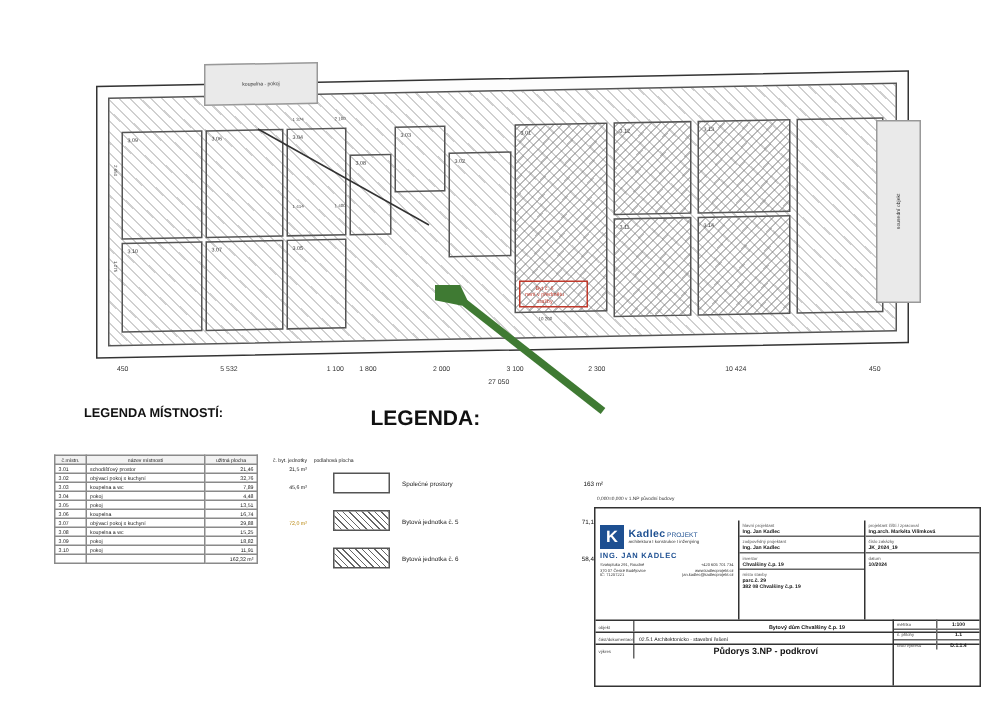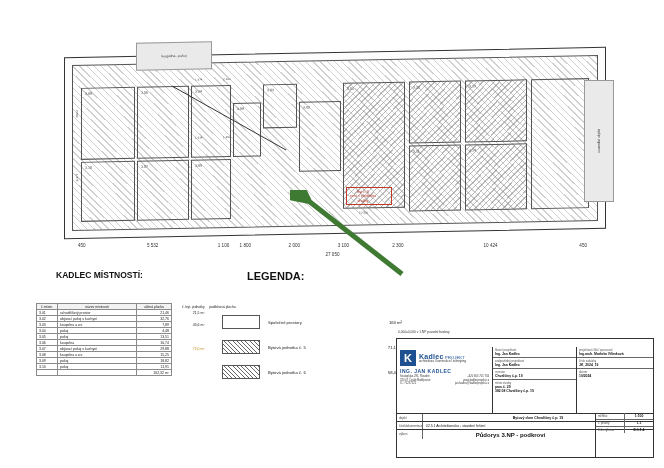--- a/index.html
+++ b/index.html
@@ -97,21 +97,21 @@
   .dimstrip .val{position:absolute;top:0;transform:translateX(-50%);}
   .dimstrip .total{position:absolute;top:9px;left:50%;transform:translateX(-50%);}
 
   
   .h-tabulka{
     position:absolute;left:56px;top:270px;
     font-size:8.5px;font-weight:bold;color:#111;
   }
   .h-legenda{
     position:absolute;left:247px;top:270px;
-    font-size:11px;font-weight:bold;color:#111;
+    font-size:14px;font-weight:bold;color:#111;
   }
 
   
   table.rooms{
     position:absolute;left:36px;top:303px;
     border-collapse:collapse;
     font-size:3.5px;
     color:#222;
   }
   table.rooms td,table.rooms th{
@@ -274,21 +274,21 @@
     <span class="val" style="left:30%">1 100</span>
     <span class="val" style="left:34%">1 800</span>
     <span class="val" style="left:43%">2 000</span>
     <span class="val" style="left:52%">3 100</span>
     <span class="val" style="left:62%">2 300</span>
     <span class="val" style="left:79%">10 424</span>
     <span class="val" style="left:96%">450</span>
     <span class="total">27 050</span>
   </div>
 
-  <div class="h-tabulka">KADLEC MÍSTNOSTÍ:</div>
+  <div class="h-tabulka">LEGENDA MÍSTNOSTÍ:</div>
   <div class="h-legenda">LEGENDA:</div>
 
   <table class="rooms">
     <tbody>
         <tr>
       <th>č.místn.</th>
       <th>název místnosti</th>
       <th>užitná plocha</th>
       <th style="border:none;background:#fff;padding-left:10px;">č. byt. jednotky</th>
       <th style="border:none;background:#fff;">podlahová plocha</th>

